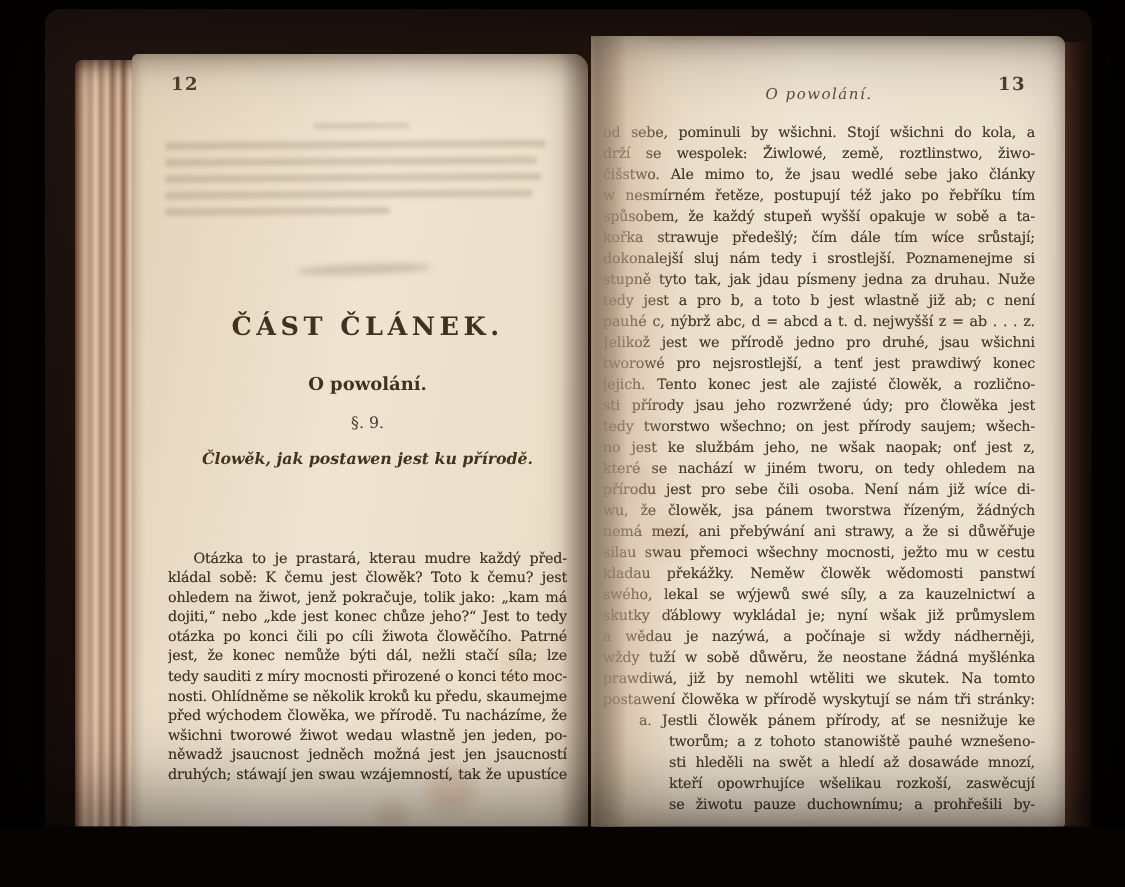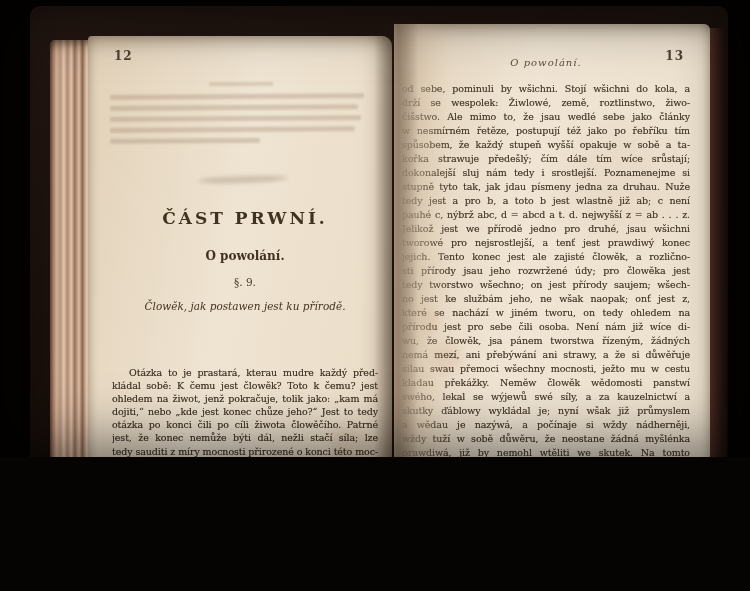--- a/index.html
+++ b/index.html
@@ -1,16 +1,16 @@
 <!DOCTYPE html>
 <html><head>
 <meta charset="utf-8">
 <style>
   html,body{margin:0;padding:0;background:#060402;}
-  .stage{position:relative;width:750px;height:457px;background:#060402;overflow:hidden;
+  .stage{position:relative;width:750px;height:551px;background:#060402;overflow:hidden;
          font-family:"DejaVu Serif","Liberation Serif",serif;}
   
   .cover{position:absolute;left:30px;top:6px;width:698px;height:578px;border-radius:10px;
          background:linear-gradient(160deg,#241712 0%,#170e09 55%,#0e0805 100%);
          box-shadow:0 0 30px rgba(0,0,0,.9);}
   
   .fore-edge{position:absolute;left:50px;top:40px;width:42px;height:528px;border-radius:5px 0 0 5px;
     background:linear-gradient(90deg,#6e4c3c 0%,#a87f69 7%,#d7b498 15%,#c09a82 25%,
       #e5ccb2 33%,#b38c74 41%,#e0c3a8 51%,#9a7260 59%,#dcbfa3 69%,#8d6753 77%,
       #e2c9ae 87%,#c7a58c 100%);
@@ -61,21 +61,21 @@
   .st-head{width:64px;margin:0 auto 8px auto;height:4px;background:rgba(134,106,82,.25);}
   .st-orn{position:absolute;left:110px;top:140px;width:90px;height:7px;border-radius:50%;
     background:rgba(120,96,72,.28);filter:blur(2.2px);transform:rotate(-2deg);}
   
   .title-block{position:absolute;left:24px;top:172px;width:266px;text-align:center;color:#41321f;}
   .t-part{font-size:17px;font-weight:bold;letter-spacing:3px;margin:0 0 21px 0;}
   .t-section{font-size:12.5px;font-weight:bold;letter-spacing:3.5px;margin:0 0 16px 0;color:#4a3a26;}
   .t-article{font-size:10.5px;letter-spacing:2px;margin:0 0 13px 0;color:#4a3c2a;}
   .t-chapter{font-size:12px;font-weight:bold;margin:0 0 13px 0;}
   .t-para{font-size:10.5px;margin:0 0 12px 0;color:#4a3c2a;}
-  .t-subject{font-size:10.5px;font-style:italic;font-weight:normal;color:#43331f;}
+  .t-subject{font-size:10.5px;font-style:italic;font-weight:bold;color:#43331f;}
   
   .body{position:absolute;font-size:9.5px;letter-spacing:-.1px;word-spacing:-.5px;color:#3e3325;
         text-shadow:0 0 .4px rgba(62,51,37,.55);}
   .left-body{left:24px;top:330px;width:266px;}
   .right-body{left:8px;top:58px;width:288px;color:#463a2b;}
   .bl{height:13.1px;line-height:13.1px;overflow:hidden;text-align:justify;text-align-last:justify;}
   .right-body .bl{height:14px;line-height:14px;}
   .bl.indent{padding-left:17px;}
   .bl.hang-first{padding-left:24px;}
   .bl.hang{padding-left:44px;}
@@ -103,21 +103,21 @@
       <div class="st-head"></div>
       <div class="st-bar" style="width:254px"></div>
       <div class="st-bar" style="width:248px"></div>
       <div class="st-bar" style="width:251px"></div>
       <div class="st-bar" style="width:245px"></div>
       <div class="st-bar" style="width:150px"></div>
     </div>
     <div class="st-orn"></div>
 
     <div class="title-block">
-      <div class="t-part">ČÁST PRWNÍ.</div>
+      <div class="t-part">ČÁST ČLÁNEK.</div>
       <div class="t-chapter">O powolání.</div>
       <div class="t-para">§. 9.</div>
       <div class="t-subject">Člowěk, jak postawen jest ku přírodě.</div>
     </div>
 
     <div class="body left-body">
         <div class="bl indent">Otázka to je prastará, kterau mudre každý před-</div>
         <div class="bl">kládal sobě: K čemu jest člowěk? Toto k čemu? jest</div>
         <div class="bl">ohledem na žiwot, jenž pokračuje, tolik jako: „kam má</div>
         <div class="bl">dojiti,“ nebo „kde jest konec chůze jeho?“ Jest to tedy</div>

